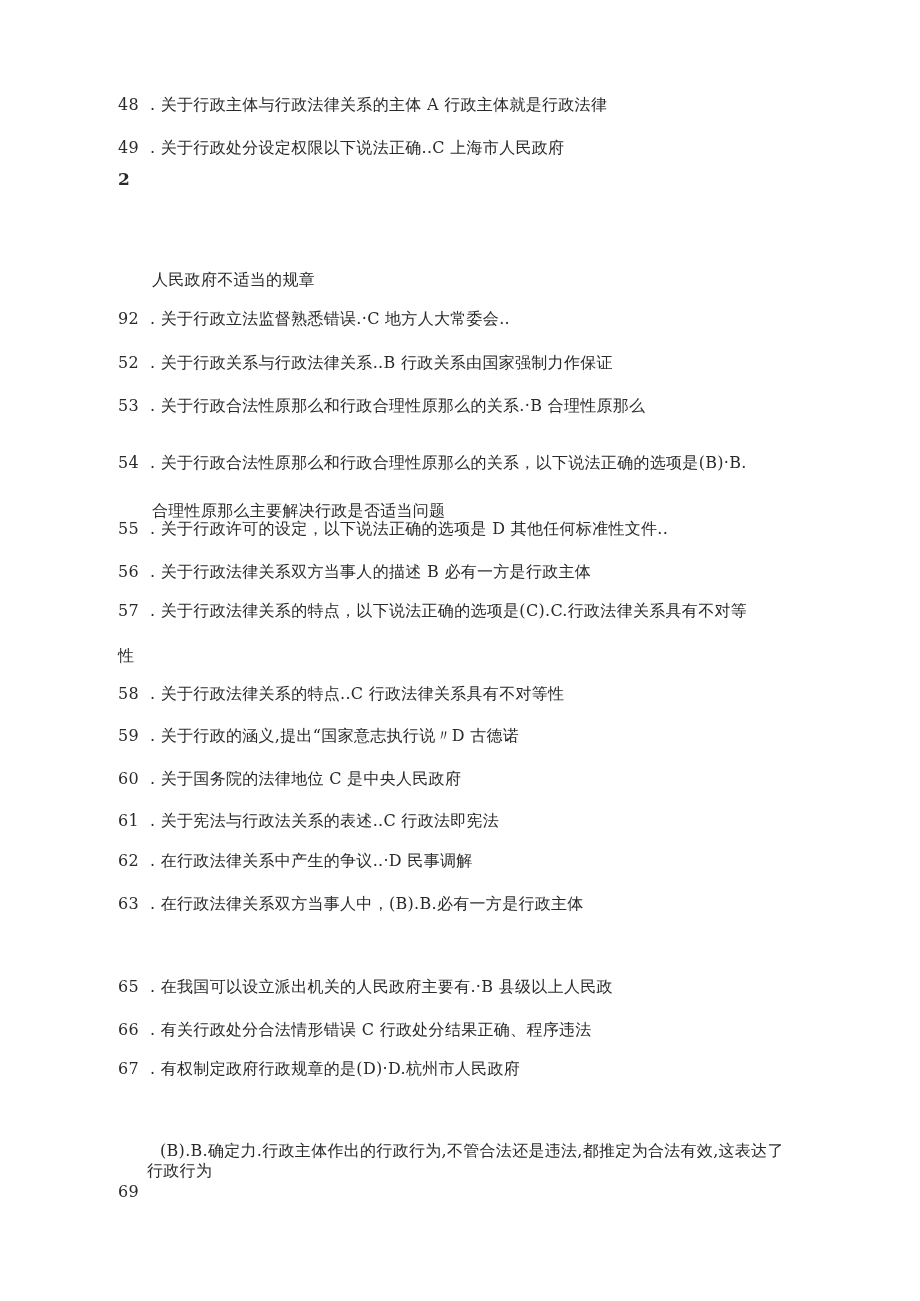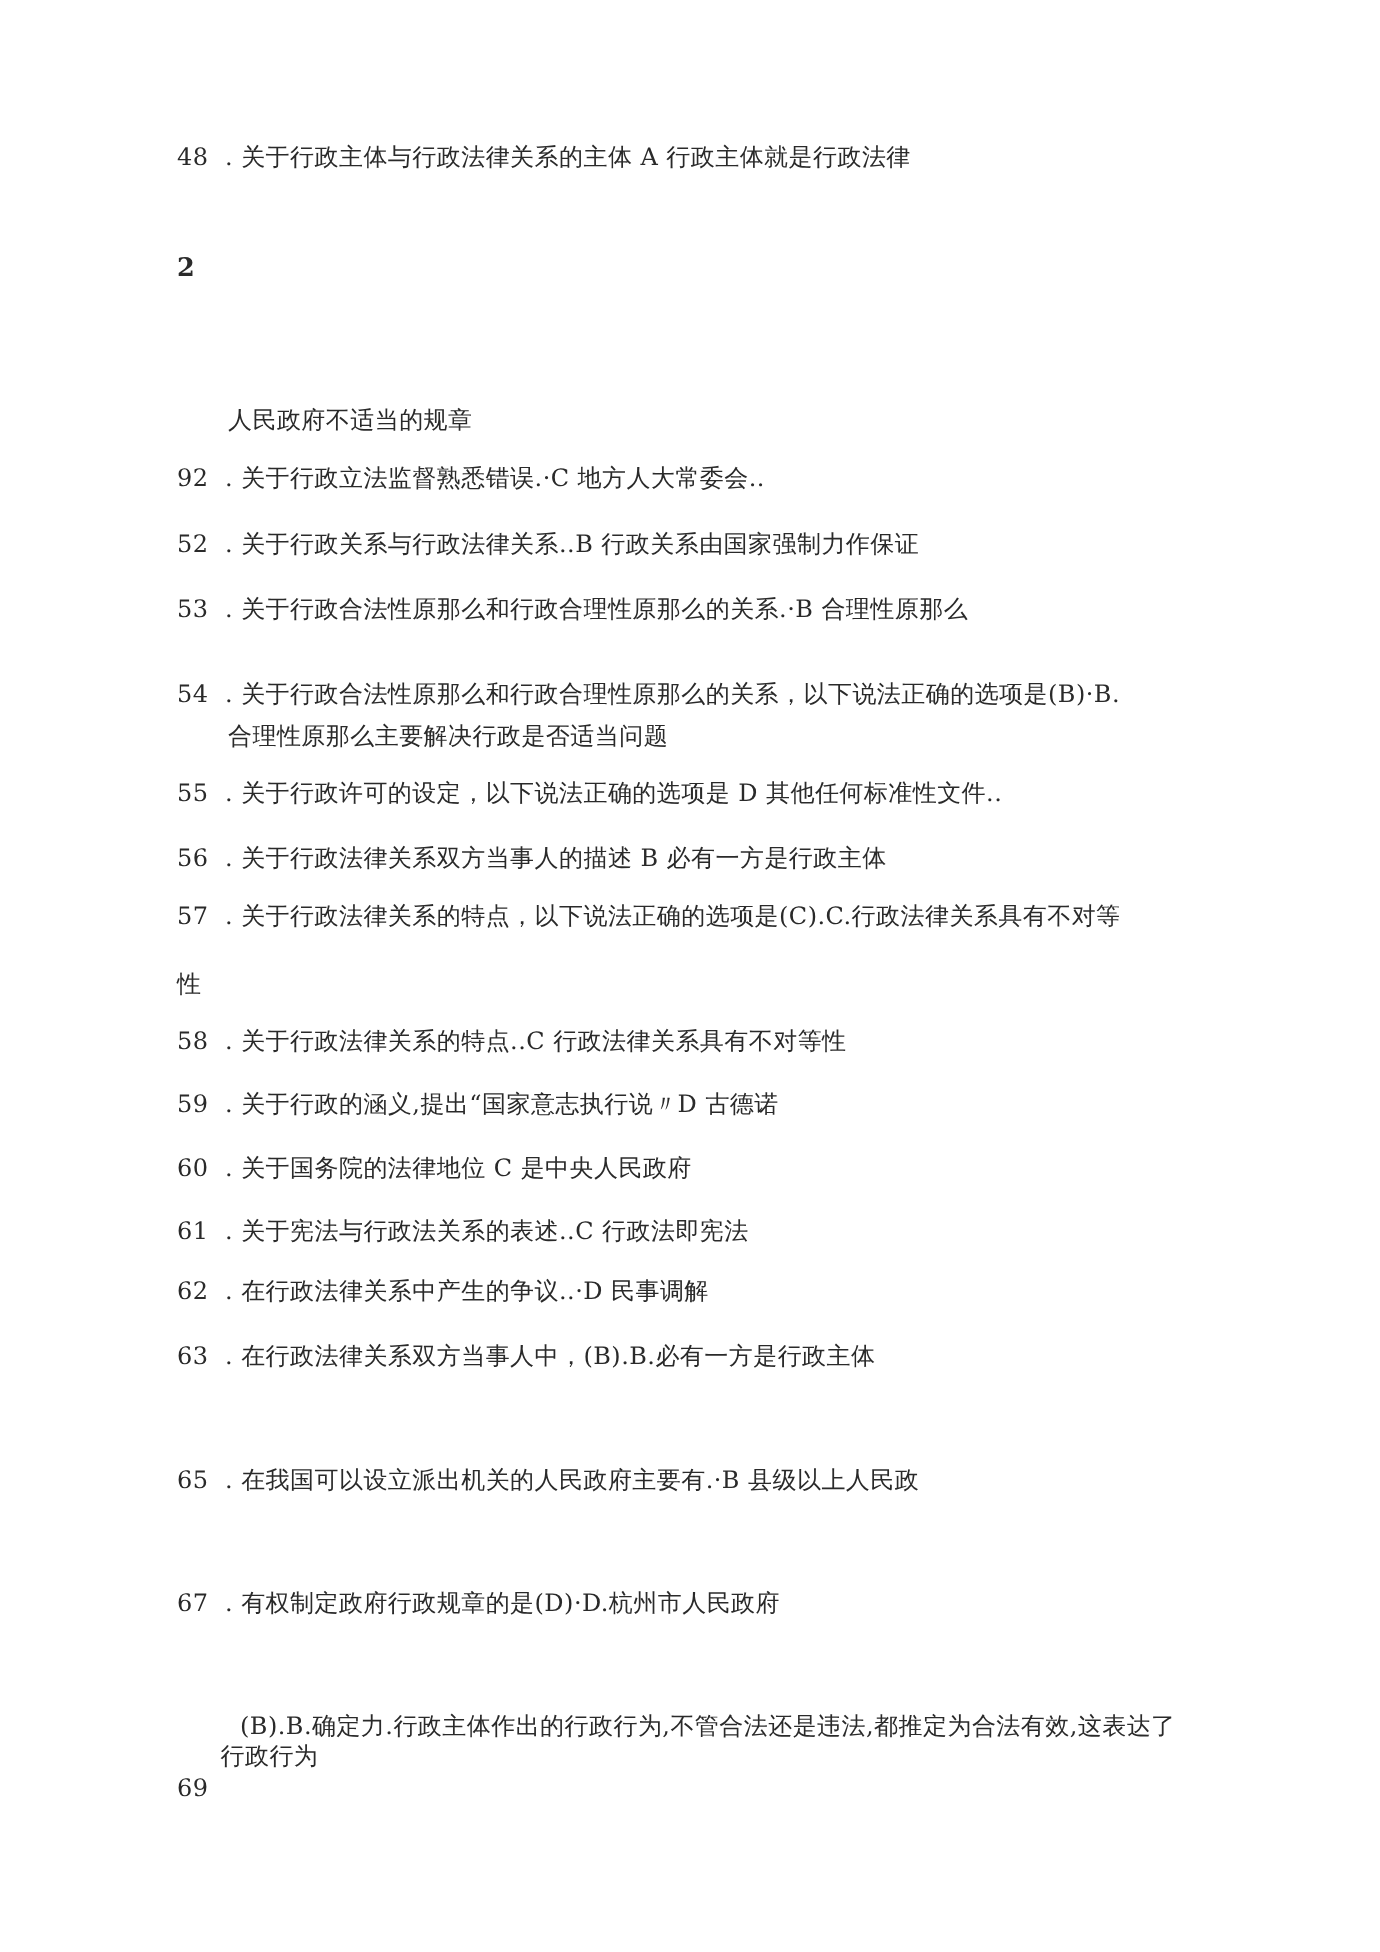--- a/index.html
+++ b/index.html
@@ -33,35 +33,36 @@
     font-size: 17px;
   }
 </style>
 </head>
 <body>
 
 <div class="page">
 
   <div class="line" style="top:96px;left:118px"><span class="num">48</span><span class="txt">. 关于行政主体与行政法律关系的主体 A 行政主体就是行政法律</span></div>
 
+  <div class="line" style="top:139px;left:118px"><span class="num">49</span><span class="txt">. 关于行政处分设定权限以下说法正确..C 上海市人民政府</span></div>
 
   <div class="line pagenum" style="top:170px;left:118px">2</div>
 
 
   <div class="line" style="top:271px;left:152px">人民政府不适当的规章</div>
 
   <div class="line" style="top:310px;left:118px"><span class="num">92</span><span class="txt">. 关于行政立法监督熟悉错误.·C 地方人大常委会..</span></div>
 
   <div class="line" style="top:354px;left:118px"><span class="num">52</span><span class="txt">. 关于行政关系与行政法律关系..B 行政关系由国家强制力作保证</span></div>
 
   <div class="line" style="top:397px;left:118px"><span class="num">53</span><span class="txt">. 关于行政合法性原那么和行政合理性原那么的关系.·B 合理性原那么</span></div>
 
   <div class="line" style="top:454px;left:118px"><span class="num">54</span><span class="txt">. 关于行政合法性原那么和行政合理性原那么的关系，以下说法正确的选项是(B)·B.</span></div>
 
-  <div class="line" style="top:482px;left:152px">合理性原那么主要解决行政是否适当问题</div>
+  <div class="line" style="top:502px;left:152px">合理性原那么主要解决行政是否适当问题</div>
 
   <div class="line" style="top:520px;left:118px"><span class="num">55</span><span class="txt">. 关于行政许可的设定，以下说法正确的选项是 D 其他任何标准性文件..</span></div>
 
   <div class="line" style="top:563px;left:118px"><span class="num">56</span><span class="txt">. 关于行政法律关系双方当事人的描述 B 必有一方是行政主体</span></div>
 
   <div class="line" style="top:602px;left:118px"><span class="num">57</span><span class="txt">. 关于行政法律关系的特点，以下说法正确的选项是(C).C.行政法律关系具有不对等</span></div>
 
   <div class="line" style="top:647px;left:118px">性</div>
 
   <div class="line" style="top:685px;left:118px"><span class="num">58</span><span class="txt">. 关于行政法律关系的特点..C 行政法律关系具有不对等性</span></div>
@@ -72,20 +73,21 @@
 
   <div class="line" style="top:812px;left:118px"><span class="num">61</span><span class="txt">. 关于宪法与行政法关系的表述..C 行政法即宪法</span></div>
 
   <div class="line" style="top:852px;left:118px"><span class="num">62</span><span class="txt">. 在行政法律关系中产生的争议..·D 民事调解</span></div>
 
   <div class="line" style="top:895px;left:118px"><span class="num">63</span><span class="txt">. 在行政法律关系双方当事人中，(B).B.必有一方是行政主体</span></div>
 
 
   <div class="line" style="top:978px;left:118px"><span class="num">65</span><span class="txt">. 在我国可以设立派出机关的人民政府主要有.·B 县级以上人民政</span></div>
 
+  <div class="line" style="top:1021px;left:118px"><span class="num">66</span><span class="txt">. 有关行政处分合法情形错误 C 行政处分结果正确、程序违法</span></div>
 
   <div class="line" style="top:1060px;left:118px"><span class="num">67</span><span class="txt">. 有权制定政府行政规章的是(D)·D.杭州市人民政府</span></div>
 
 
   <div class="line" style="top:1142px;left:160px">(B).B.确定力.行政主体作出的行政行为,不管合法还是违法,都推定为合法有效,这表达了</div>
 
   <div class="line" style="top:1162px;left:147px">行政行为</div>
 
   <div class="line" style="top:1183px;left:118px">69</div>
 

